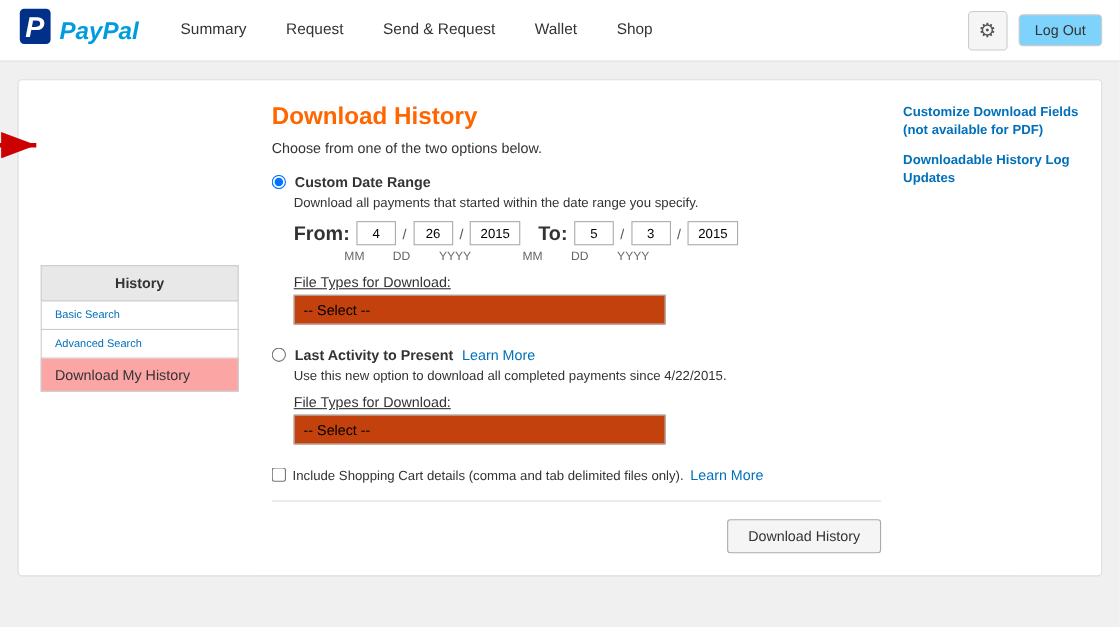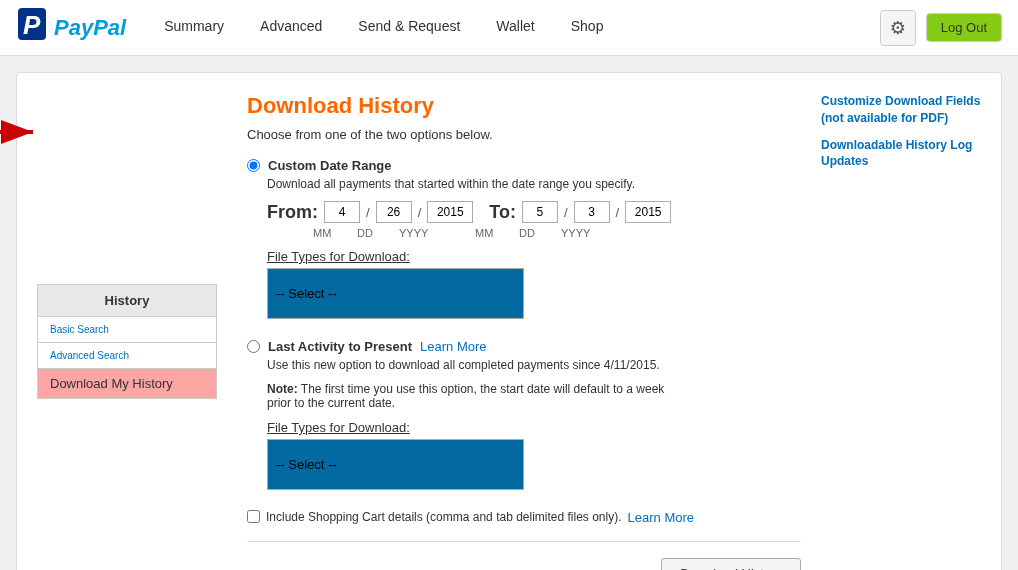--- a/index.html
+++ b/index.html
@@ -62,21 +62,21 @@
       background: #f5f5f5;
       border: 1px solid #ccc;
       border-radius: 4px;
       cursor: pointer;
       display: flex; align-items: center; justify-content: center;
       font-size: 18px;
       color: #555;
     }
     .logout-btn {
       padding: 6px 14px;
-      background: #84cc16;
+      background: #7dd3fc;
       border: 1px solid #ccc;
       border-radius: 4px;
       cursor: pointer;
       font-size: 13px;
       color: #333;
     }
 
     
     .main-wrapper {
       padding: 16px;
@@ -194,43 +194,43 @@
       margin-bottom: 4px;
       margin-left: 20px;
       text-decoration: underline;
     }
     .file-types-select {
       display: flex;
       align-items: center;
       margin-left: 20px;
     }
     select.file-select {
-      width: 257px;
-      padding: 17px 8px;
+      width: 338px;
+      padding: 5px 8px;
       font-size: 13px;
       border: 1px solid #aaa;
       appearance: none;
-      background: #0369a1;
+      background: #c2410c;
       cursor: pointer;
     }
 
     
     .learn-more { color: #0070ba; text-decoration: none; font-size: 13px; }
     .note-text {
       font-size: 12px;
       color: #333;
       margin-left: 20px;
       margin-bottom: 10px;
       max-width: 420px;
     }
 
     
     .checkbox-row {
       display: flex;
-      align-items: flex-start;
+      align-items: center;
       gap: 6px;
       margin: 12px 0;
       font-size: 12px;
     }
 
     
     .divider {
       border: none;
       border-top: 1px solid #ddd;
       margin: 16px 0;
@@ -278,21 +278,21 @@
         <svg width="32" height="36" viewBox="0 0 32 36">
           <rect x="2" y="2" width="28" height="32" rx="4" fill="#003087"></rect>
           <text x="7" y="28" font-size="26" font-weight="bold" font-style="italic" fill="#fff" font-family="Arial">P</text>
         </svg>
       </span>
       <span class="paypal-text" style="color:#009cde; font-size:22px; font-weight:bold; font-style:italic;">PayPal</span>
     </div>
   </div>
   <div class="nav-links">
     <a class="nav-item">Summary</a>
-    <a class="nav-item">Advanced</a>
+    <a class="nav-item">Request</a>
     <a class="nav-item">Send &amp; Request</a>
     <a class="nav-item">Wallet</a>
     <a class="nav-item">Shop</a>
   </div>
   <div class="nav-right">
     <button class="gear-btn">
       <span>⚙</span>
     </button>
     <button class="logout-btn">Log Out</button>
   </div>
@@ -362,25 +362,21 @@
           </select>
         </div>
       </div>
 
       <div class="option-section">
         <div class="option-header">
           <input type="radio" name="download-option" value="last" style="">
           <span class="option-label">Last Activity to Present</span>
           <a href="#" class="learn-more">Learn More</a>
         </div>
-        <p class="option-desc">Use this new option to download all completed payments since 4/11/2015.</p>
-        <p class="note-text">
-          <strong>Note:</strong>
-          <span>The first time you use this option, the start date will default to a week prior to the current date.</span>
-        </p>
+        <p class="option-desc">Use this new option to download all completed payments since 4/22/2015.</p>
 
         <p class="file-types-label">File Types for Download:</p>
         <div class="file-types-select">
           <select class="file-select">
             <option>-- Select --</option>
           </select>
         </div>
       </div>
 
       <div class="checkbox-row">

